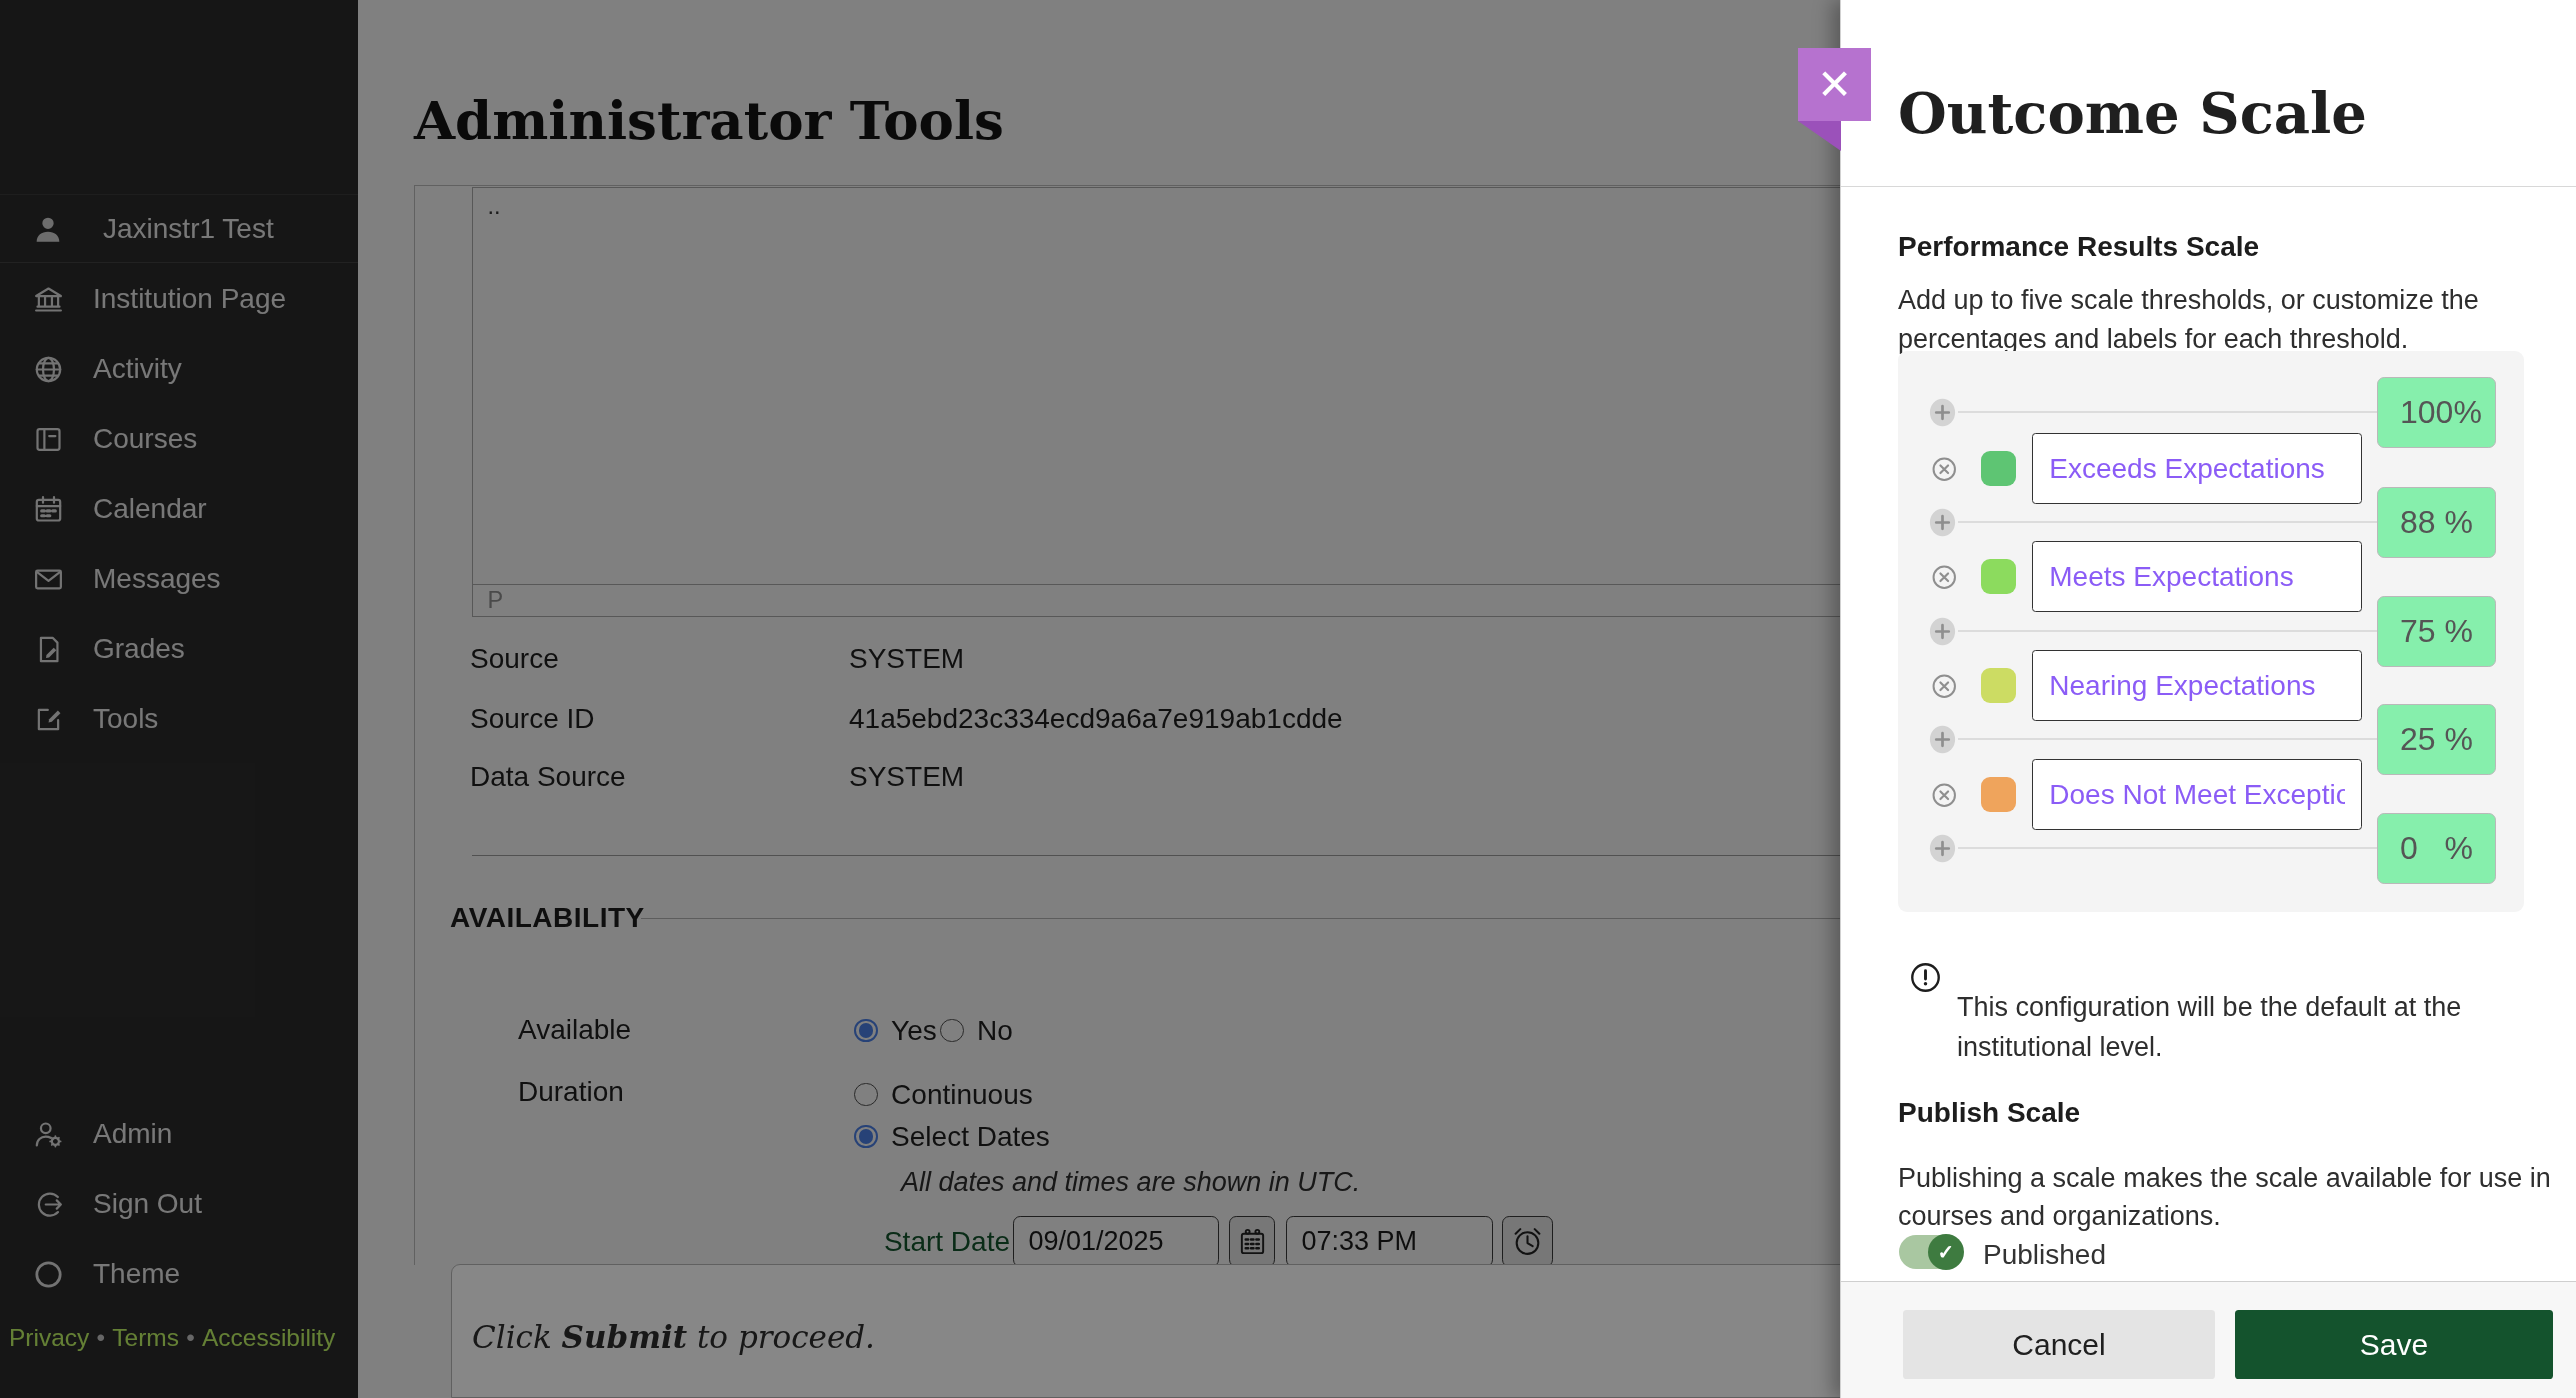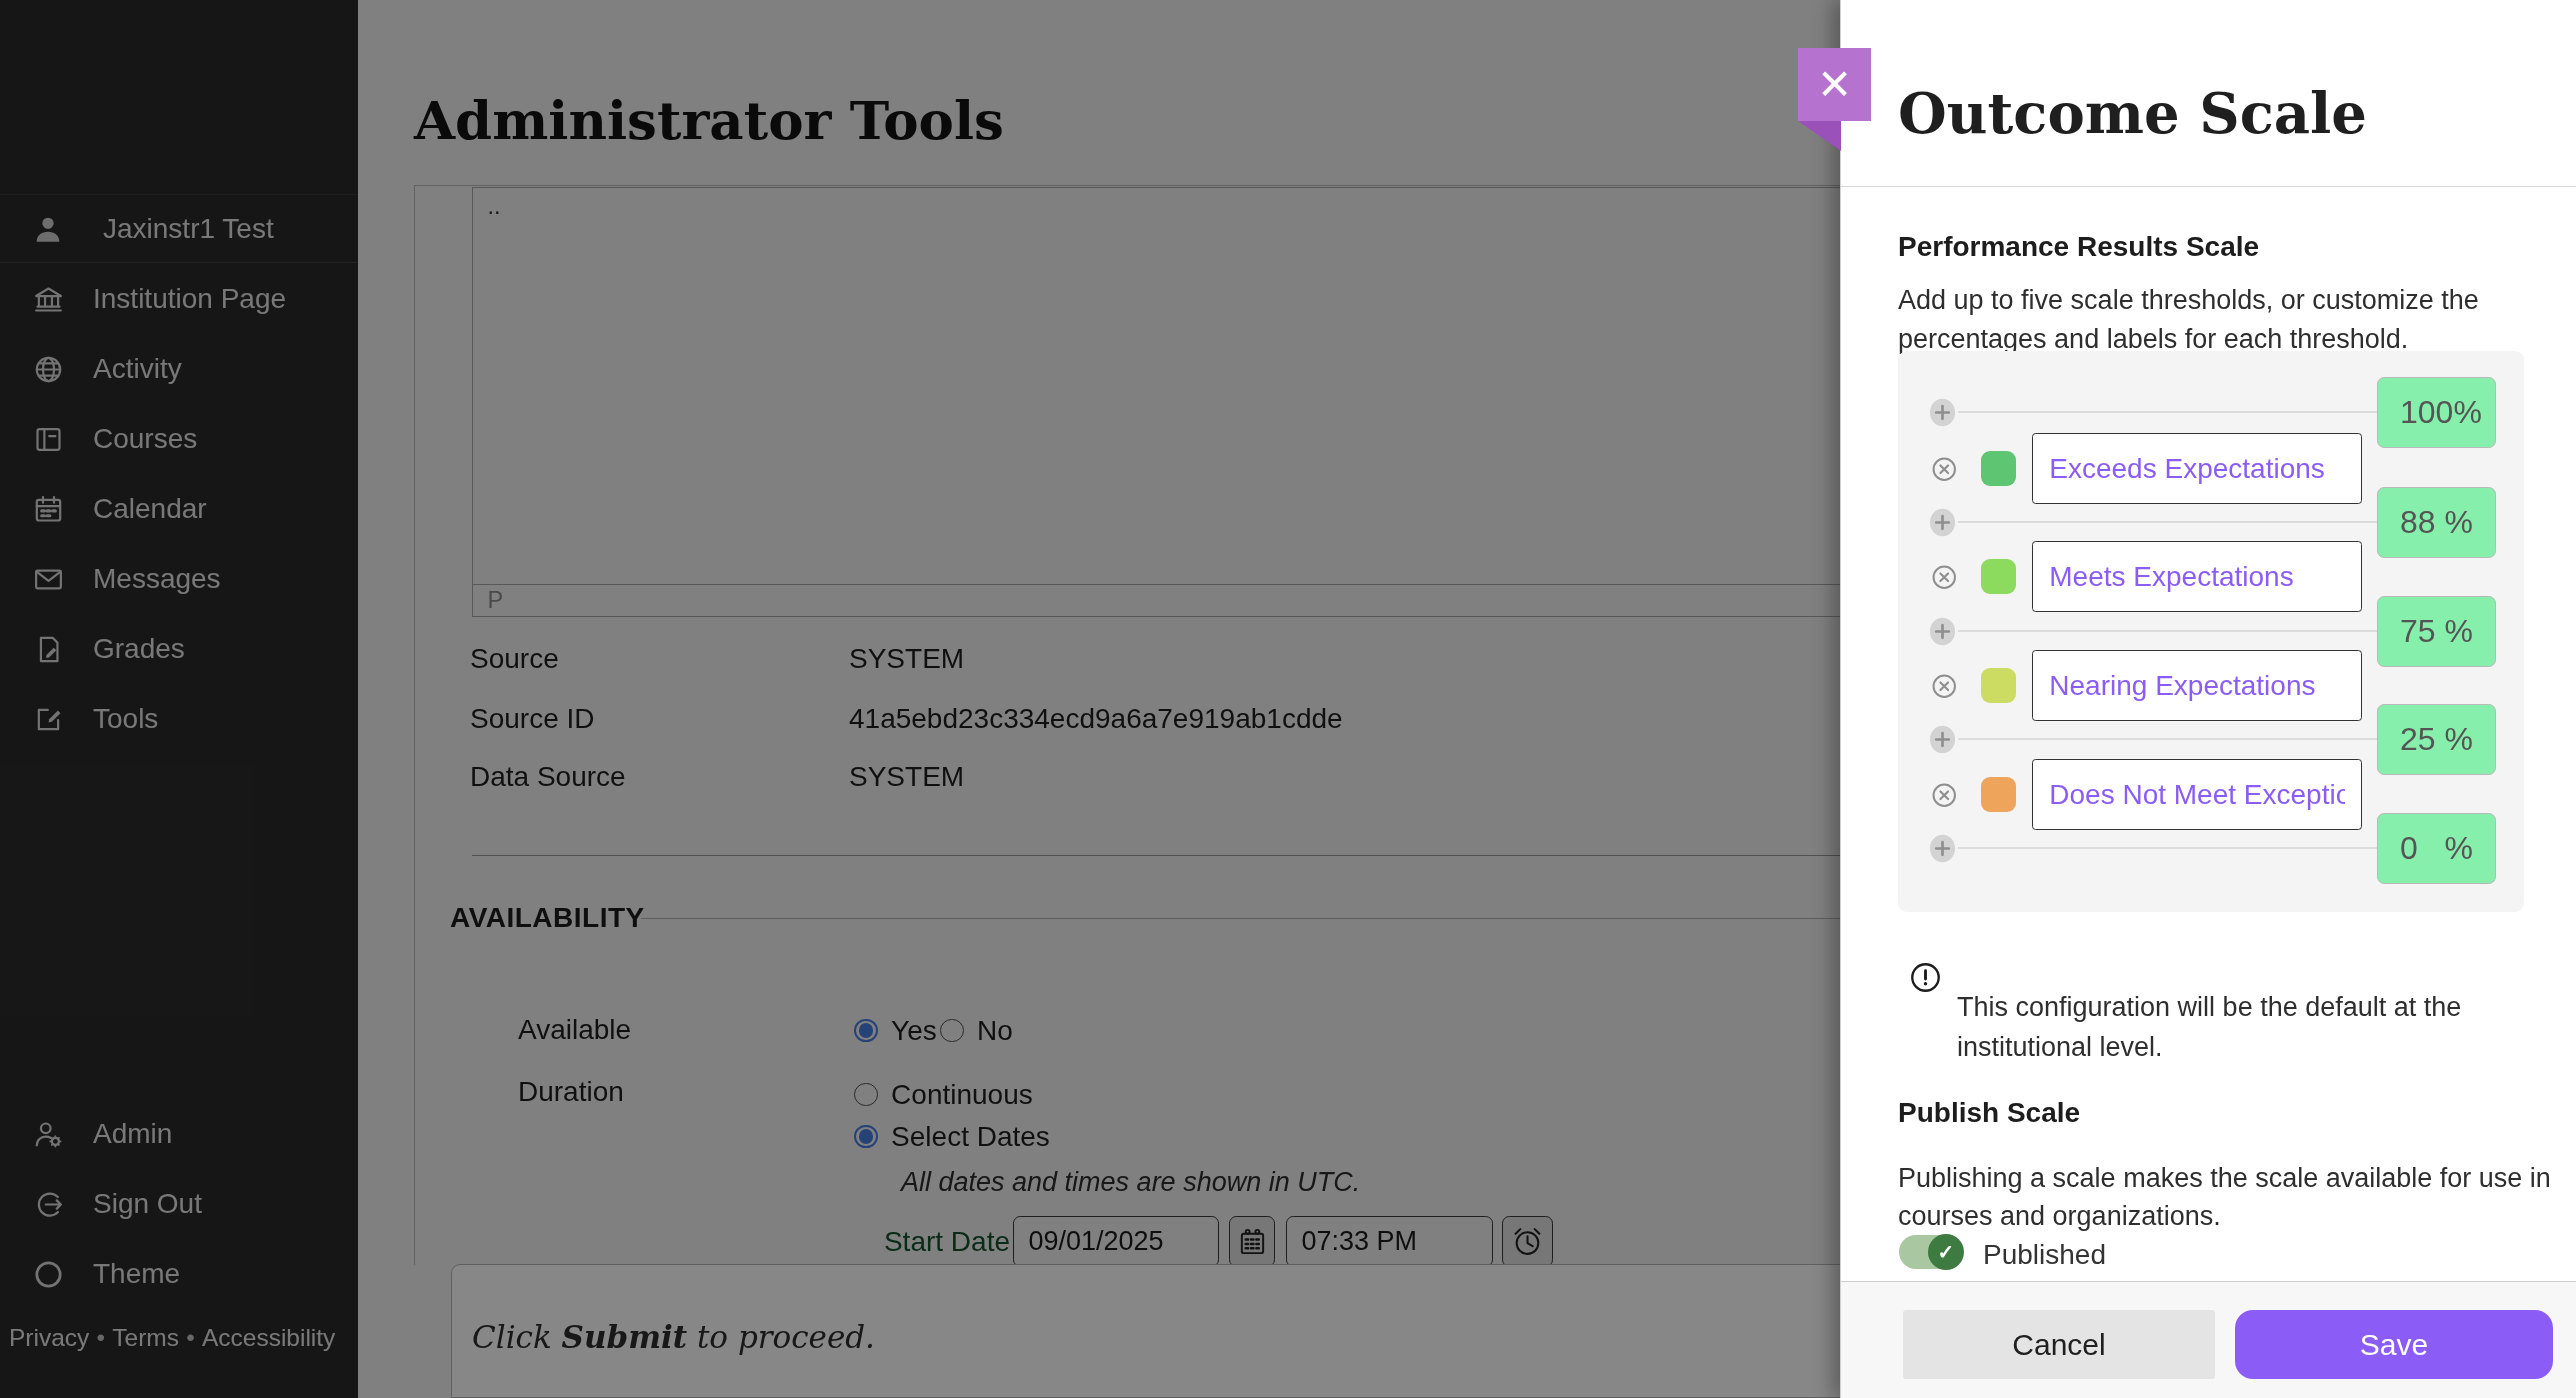--- a/index.html
+++ b/index.html
@@ -14,21 +14,21 @@
   .user-row{position:absolute;top:194px;left:0;right:0;height:67px;display:flex;align-items:center;
     padding-left:30px;gap:37px;border-top:0.9px solid rgba(255,255,255,.07);
     border-bottom:0.9px solid rgba(255,255,255,.10);}
   .nav{position:absolute;top:264px;left:0;right:0;}
   .bottomnav{position:absolute;top:1099px;left:0;right:0;}
   .nav-item{height:70px;display:flex;align-items:center;padding-left:30px;gap:27px;cursor:pointer;}
   .ico{width:36px;display:flex;justify-content:center;align-items:center;flex:0 0 36px;}
   .nav-lbl{color:#e2e2e2;font-size:28px;}
   .nav-ico{stroke:#d9d9d9;fill:none;stroke-width:1.6;stroke-linecap:round;stroke-linejoin:round;}
   .side-footer{position:absolute;top:1324px;left:9px;font-size:24.5px;color:#c2c2c2;}
-  .side-footer a{color:#e5e5e5;text-decoration:none;text-align:center;}
+  .side-footer a{color:#bef264;text-decoration:none;text-align:center;}
   .side-footer .sep{margin:0 7.2px;}
   
   .main{position:absolute;top:0;left:358px;width:2218px;bottom:0;background:#f2f2f2;z-index:1;}
   .page-title{position:absolute;left:56px;top:53px;font-family:"DejaVu Serif",serif;
     font-size:53px;color:#141414;}
   .form-topline{position:absolute;left:56px;right:0;top:185px;border-top:0.9px solid #b8b8b8;}
   .form-leftline{position:absolute;left:56px;top:185px;height:1080px;border-left:0.9px solid #b8b8b8;}
   .editor{position:absolute;left:114px;top:187px;width:1431px;height:430px;
     border:1.8px solid #a6a6a6;box-sizing:border-box;}
   .editor-content{padding:5.4px 14.5px;font-size:23.5px;color:#333;}
@@ -102,21 +102,21 @@
     background:#a9c7a1;border:none;padding:0;cursor:pointer;}
   .knob{position:absolute;right:-0.9px;top:-0.9px;width:36px;height:36px;border-radius:50%;
     background:#3e7b40;color:#fff;font-size:20px;font-weight:bold;display:flex;
     align-items:center;justify-content:center;}
   .toggle-label{position:absolute;left:142px;top:1239px;font-size:28px;color:#333;}
   .panel-footer{position:absolute;left:0;right:0;bottom:0;height:117px;background:#f7f7f7;
     border-top:0.9px solid #cfcfcf;}
   .btn{position:absolute;top:28px;height:69px;border:none;border-radius:3.6px;font-size:30px;
     font-family:"Liberation Sans",sans-serif;cursor:pointer;}
   .btn-cancel{left:62px;width:312px;background:#e4e4e4;color:#202020;}
-  .btn-save{left:394px;width:318px;background:#8b5cf6;color:#fff;border-radius:18px;}
+  .btn-save{left:394px;width:318px;background:#14532d;color:#fff;}
 </style>
 </head>
 <body>
 
 <div id="screen">
 
   <aside class="sidebar">
 
     <div class="user-row">
       <span class="ico">

